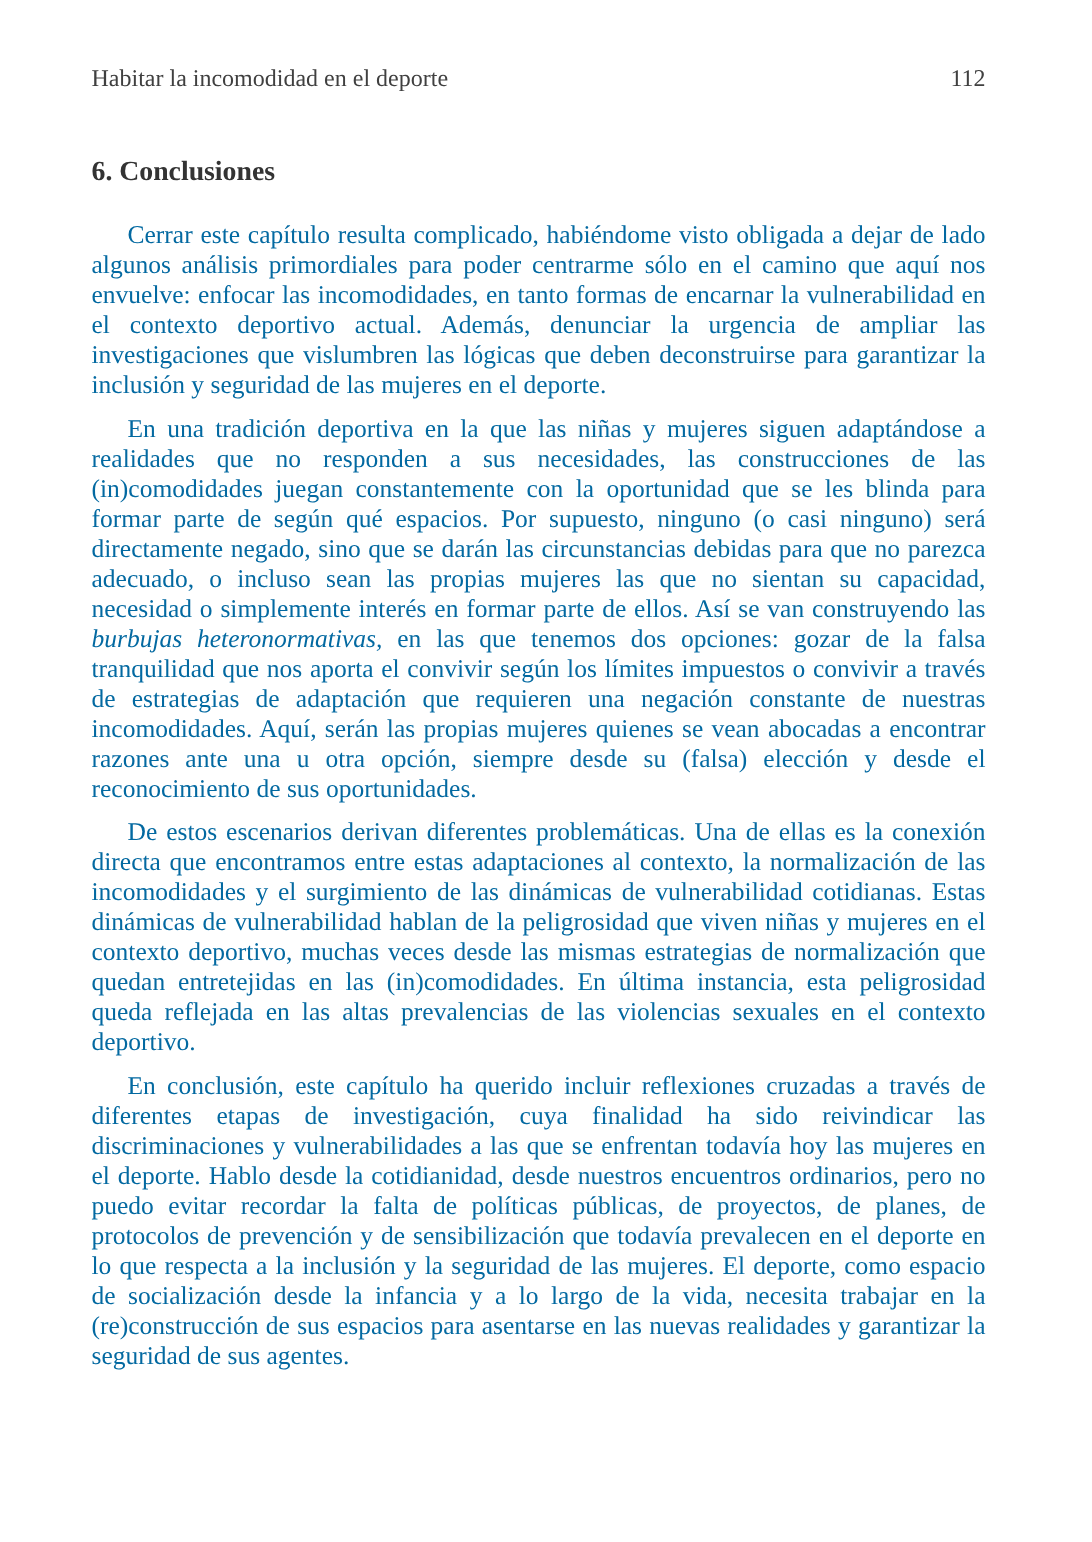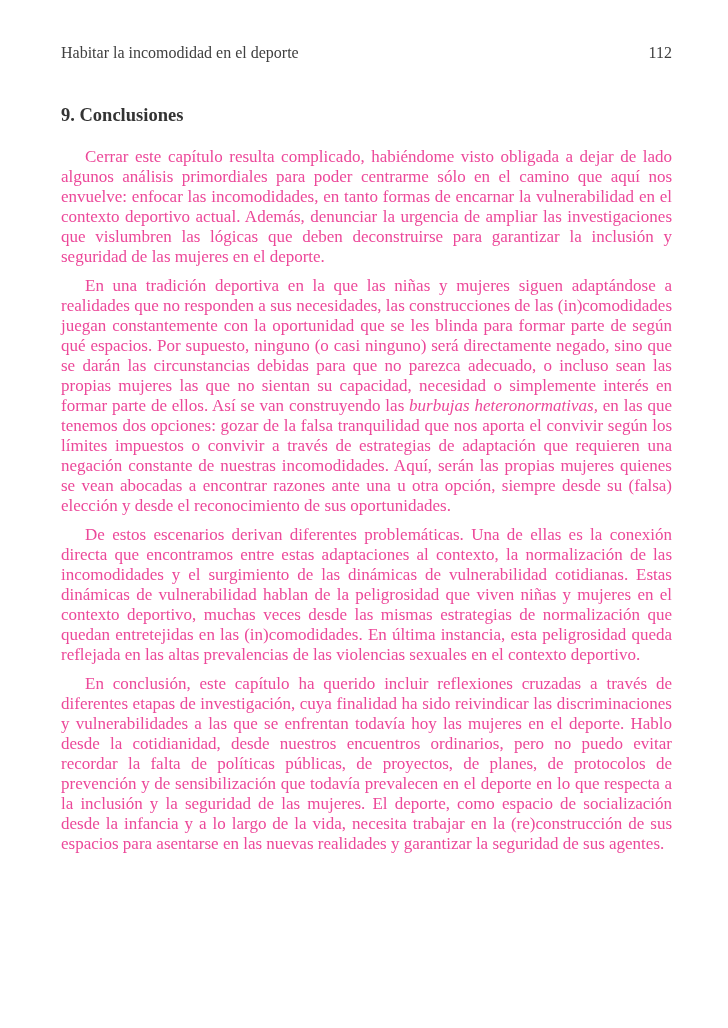--- a/index.html
+++ b/index.html
@@ -12,21 +12,21 @@
     height: 1028px;
     overflow: hidden;
     font-family: "Liberation Serif", "DejaVu Serif", serif;
     color: #3a3a3a;
   }
   .page {
     box-sizing: border-box;
     width: 728px;
     height: 1028px;
     background: #ffffff;
-    padding: 44px 56px 0 61px;
+    padding: 44px 71px 0 61px;
   }
   .running-header {
     display: flex;
     justify-content: space-between;
     align-items: baseline;
     font-size: 16px;
     line-height: 18px;
     color: #404040;
   }
   .section-heading {
@@ -35,38 +35,38 @@
     font-weight: bold;
     color: #333333;
     margin: 42px 0 21px 0;
   }
   .body-text p {
     text-align: justify;
     text-indent: 24px;
     font-size: 17px;
     line-height: 20px;
     margin: 0 0 9px 0;
-    color: #ec4899;
+    color: #0369a1;
     hyphens: auto;
     -webkit-hyphens: auto;
   }
   .body-text em {
     font-style: italic;
   }
 </style>
 </head>
 <body>
 
 <div class="page">
   <div class="running-header">
     <span>Habitar la incomodidad en el deporte</span>
     <span>112</span>
   </div>
 
-  <div class="section-heading">9. Conclusiones</div>
+  <div class="section-heading">6. Conclusiones</div>
 
   <div class="body-text" id="paragraphs">
       <p><span>Cerrar este capítulo resulta complicado, habiéndome visto obligada a dejar de lado algunos análisis primordiales para poder centrarme sólo en el camino que aquí nos envuelve: enfocar las incomodidades, en tanto formas de encarnar la vulnerabilidad en el contexto deportivo actual. Además, denunciar la urgencia de ampliar las investigaciones que vislumbren las lógicas que deben deconstruirse para garantizar la inclusión y seguridad de las mujeres en el deporte.</span></p>
       <p><span>En una tradición deportiva en la que las niñas y mujeres siguen adaptándose a realidades que no responden a sus necesidades, las construcciones de las (in)comodidades juegan constantemente con la oportunidad que se les blinda para formar parte de según qué espacios. Por supuesto, ninguno (o casi ninguno) será directamente negado, sino que se darán las circunstancias debidas para que no parezca adecuado, o incluso sean las propias mujeres las que no sientan su capacidad, necesidad o simplemente interés en formar parte de ellos. Así se van construyendo las </span><em>burbujas heteronormativas,</em><span> en las que tenemos dos opciones: gozar de la falsa tranquilidad que nos aporta el convivir según los límites impuestos o convivir a través de estrategias de adaptación que requieren una negación constante de nuestras incomodidades. Aquí, serán las propias mujeres quienes se vean abocadas a encontrar razones ante una u otra opción, siempre desde su (falsa) elección y desde el reconocimiento de sus oportunidades.</span></p>
       <p><span>De estos escenarios derivan diferentes problemáticas. Una de ellas es la conexión directa que encontramos entre estas adaptaciones al contexto, la normalización de las incomodidades y el surgimiento de las dinámicas de vulnerabilidad cotidianas. Estas dinámicas de vulnerabilidad hablan de la peligrosidad que viven niñas y mujeres en el contexto deportivo, muchas veces desde las mismas estrategias de normalización que quedan entretejidas en las (in)comodidades. En última instancia, esta peligrosidad queda reflejada en las altas prevalencias de las violencias sexuales en el contexto deportivo.</span></p>
       <p><span>En conclusión, este capítulo ha querido incluir reflexiones cruzadas a través de diferentes etapas de investigación, cuya finalidad ha sido reivindicar las discriminaciones y vulnerabilidades a las que se enfrentan todavía hoy las mujeres en el deporte. Hablo desde la cotidianidad, desde nuestros encuentros ordinarios, pero no puedo evitar recordar la falta de políticas públicas, de proyectos, de planes, de protocolos de prevención y de sensibilización que todavía prevalecen en el deporte en lo que respecta a la inclusión y la seguridad de las mujeres. El deporte, como espacio de socialización desde la infancia y a lo largo de la vida, necesita trabajar en la (re)construcción de sus espacios para asentarse en las nuevas realidades y garantizar la seguridad de sus agentes.</span></p>
     </div>
 </div>
 
 </body></html>

